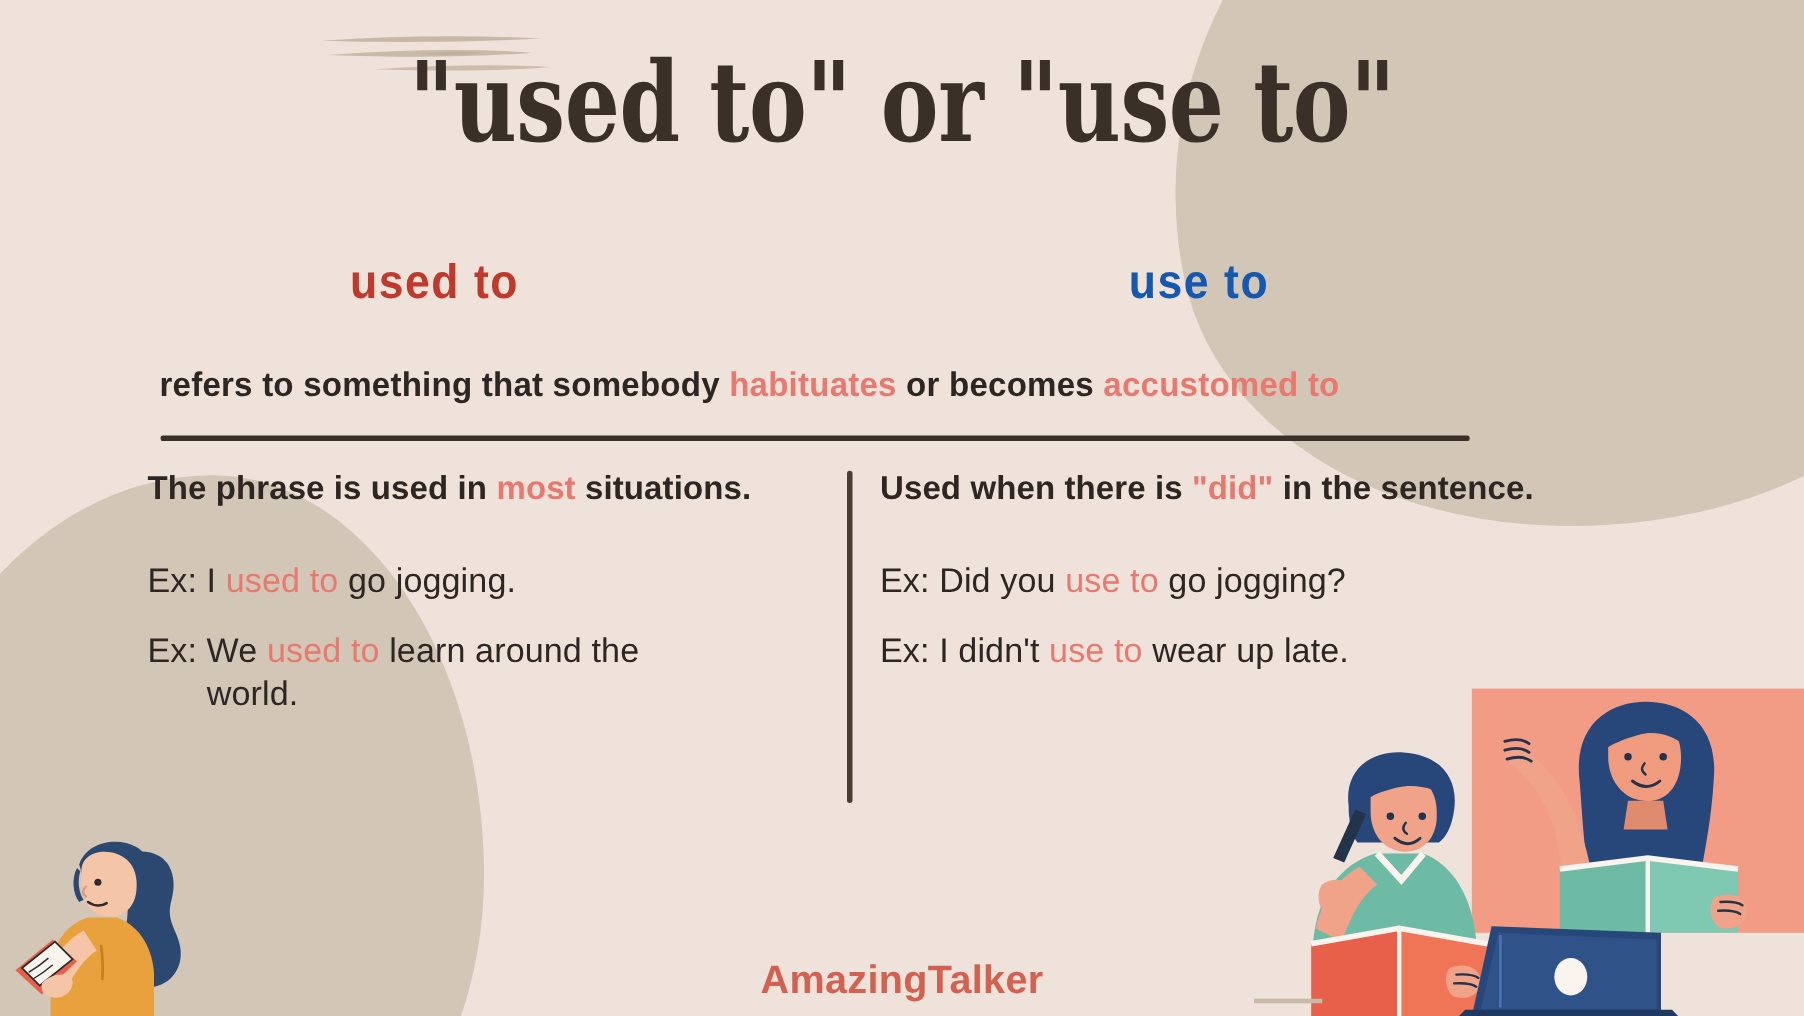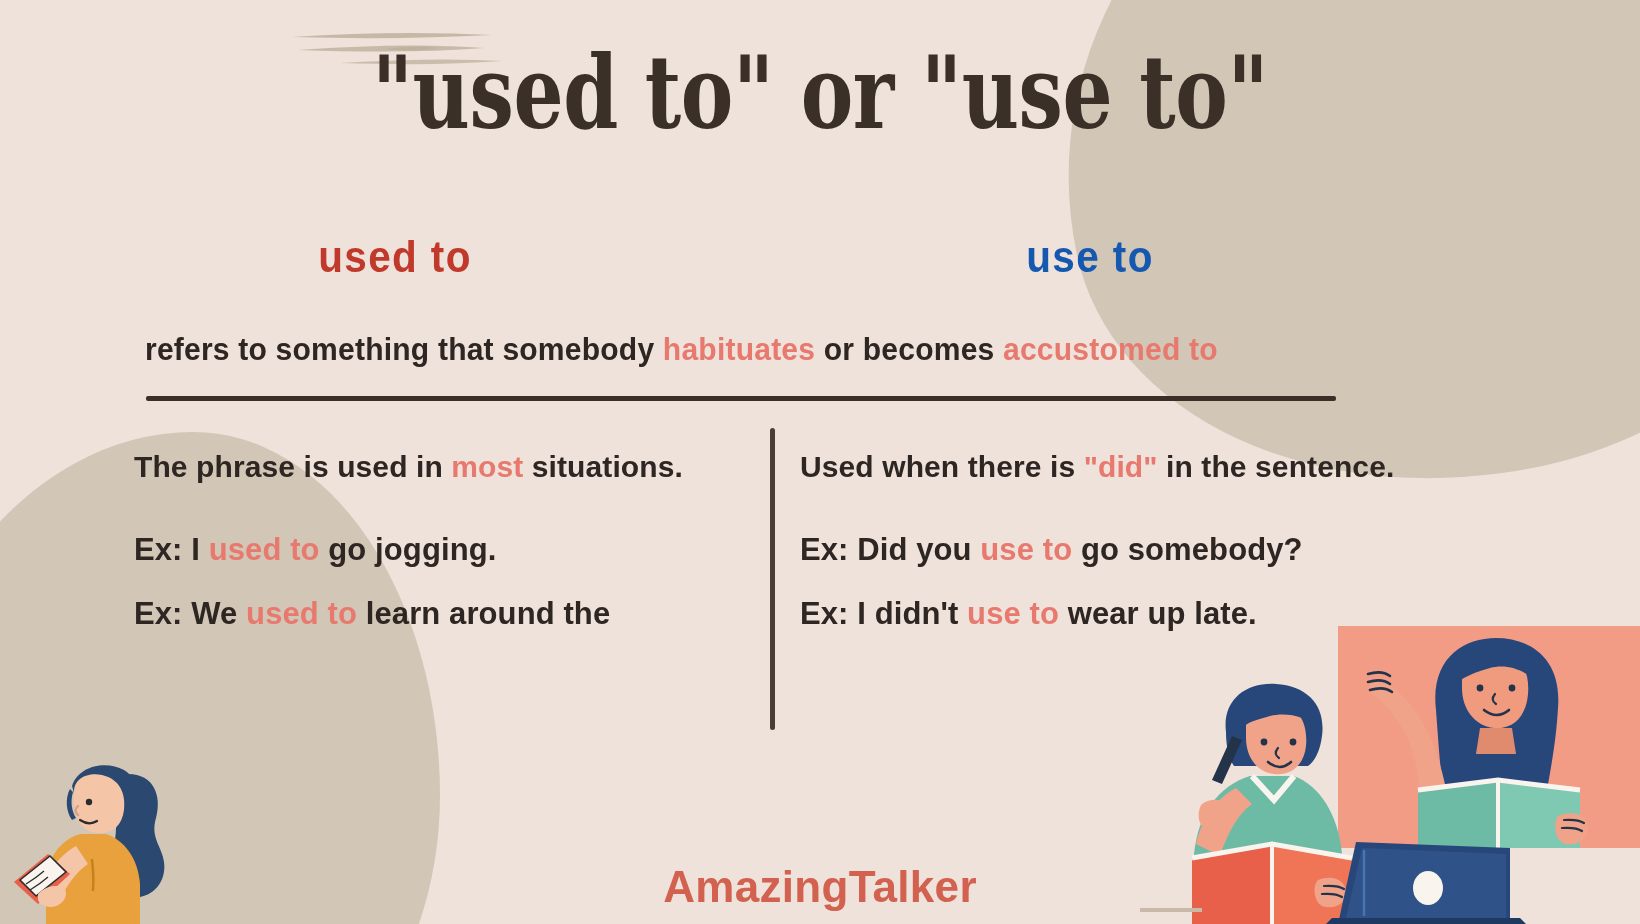--- a/index.html
+++ b/index.html
@@ -70,46 +70,46 @@
     position:absolute;left:146px;top:396px;width:1190px;height:5px;
     background:#3B3028;border-radius:2px;
   }
 
   .vrule{
     position:absolute;left:770px;top:428px;width:5px;height:302px;
     background:#4A3D33;border-radius:3px;
   }
 
   
-  .col{position:absolute;top:450px;}
+  .col{position:absolute;top:428px;}
   .col.left{left:134px;width:620px;}
   .col.right{left:800px;width:680px;}
 
   .col-rule{
     font-size:30px;font-weight:700;color:#2E2622;
     letter-spacing:0.1px;
     margin:0 0 46px 0;
     white-space:nowrap;
   }
   .col-rule .hl{color:#E8796E;}
 
   .example{
-    font-size:31px;font-weight:700;color:#2E2622;
+    font-size:31px;font-weight:400;color:#2E2622;
     line-height:1.26;
     margin-bottom:25px;
     letter-spacing:0.1px;
   }
   .example .hl{color:#E8796E;}
   .example .indent{display:block;padding-left:54px;}
 
   
   .brand{
     position:absolute;left:0;right:0;bottom:12px;
     text-align:center;
-    font-size:44px;font-weight:700;
+    font-size:36px;font-weight:700;
     color:#D2624F;
     letter-spacing:0.3px;
   }
 
   
   .illus{position:absolute;}
   .illus-left{left:10px;bottom:0;width:200px;height:190px;}
   .illus-right{right:0;bottom:0;width:560px;height:320px;}
 </style>
 </head>
@@ -136,27 +136,27 @@
 
   <div class="hrule"></div>
   <div class="vrule"></div>
 
   <div class="col left">
     <div class="col-rule"><span>The phrase is used in </span><span class="hl">most</span><span> situations.</span></div>
 
     <div class="example"><span>Ex: I </span><span class="hl">used to</span><span> go jogging.</span></div>
 
 
-    <div class="example"><span>Ex: We </span><span class="hl">used to</span><span> learn around the</span></div>
+    <div class="example"><span>Ex: We </span><span class="hl">used to</span><span> learn around the</span><span class="indent">world.</span></div>
   </div>
 
   <div class="col right">
     <div class="col-rule"><span>Used when there is </span><span class="hl">"did"</span><span> in the sentence.</span></div>
 
-    <div class="example"><span>Ex: Did you </span><span class="hl">use to</span><span> go somebody?</span></div>
+    <div class="example"><span>Ex: Did you </span><span class="hl">use to</span><span> go jogging?</span></div>
 
     <div class="example"><span>Ex: I didn't </span><span class="hl">use to</span><span> wear up late.</span></div>
 
   </div>
 
   <svg class="illus illus-left" viewBox="0 0 200 190">
 
     <path d="M118 40 C 144 40 152 62 146 84 C 140 104 152 112 154 128 C 157 150 140 166 120 163 C 100 160 94 140 100 124 C 106 108 108 92 104 74 C 100 56 102 40 118 40 Z" fill="#2B4870"></path>
 
     <path d="M62 52 C 68 32 96 26 114 36 C 126 43 128 56 124 64 L 66 66 Z" fill="#2B4870"></path>

